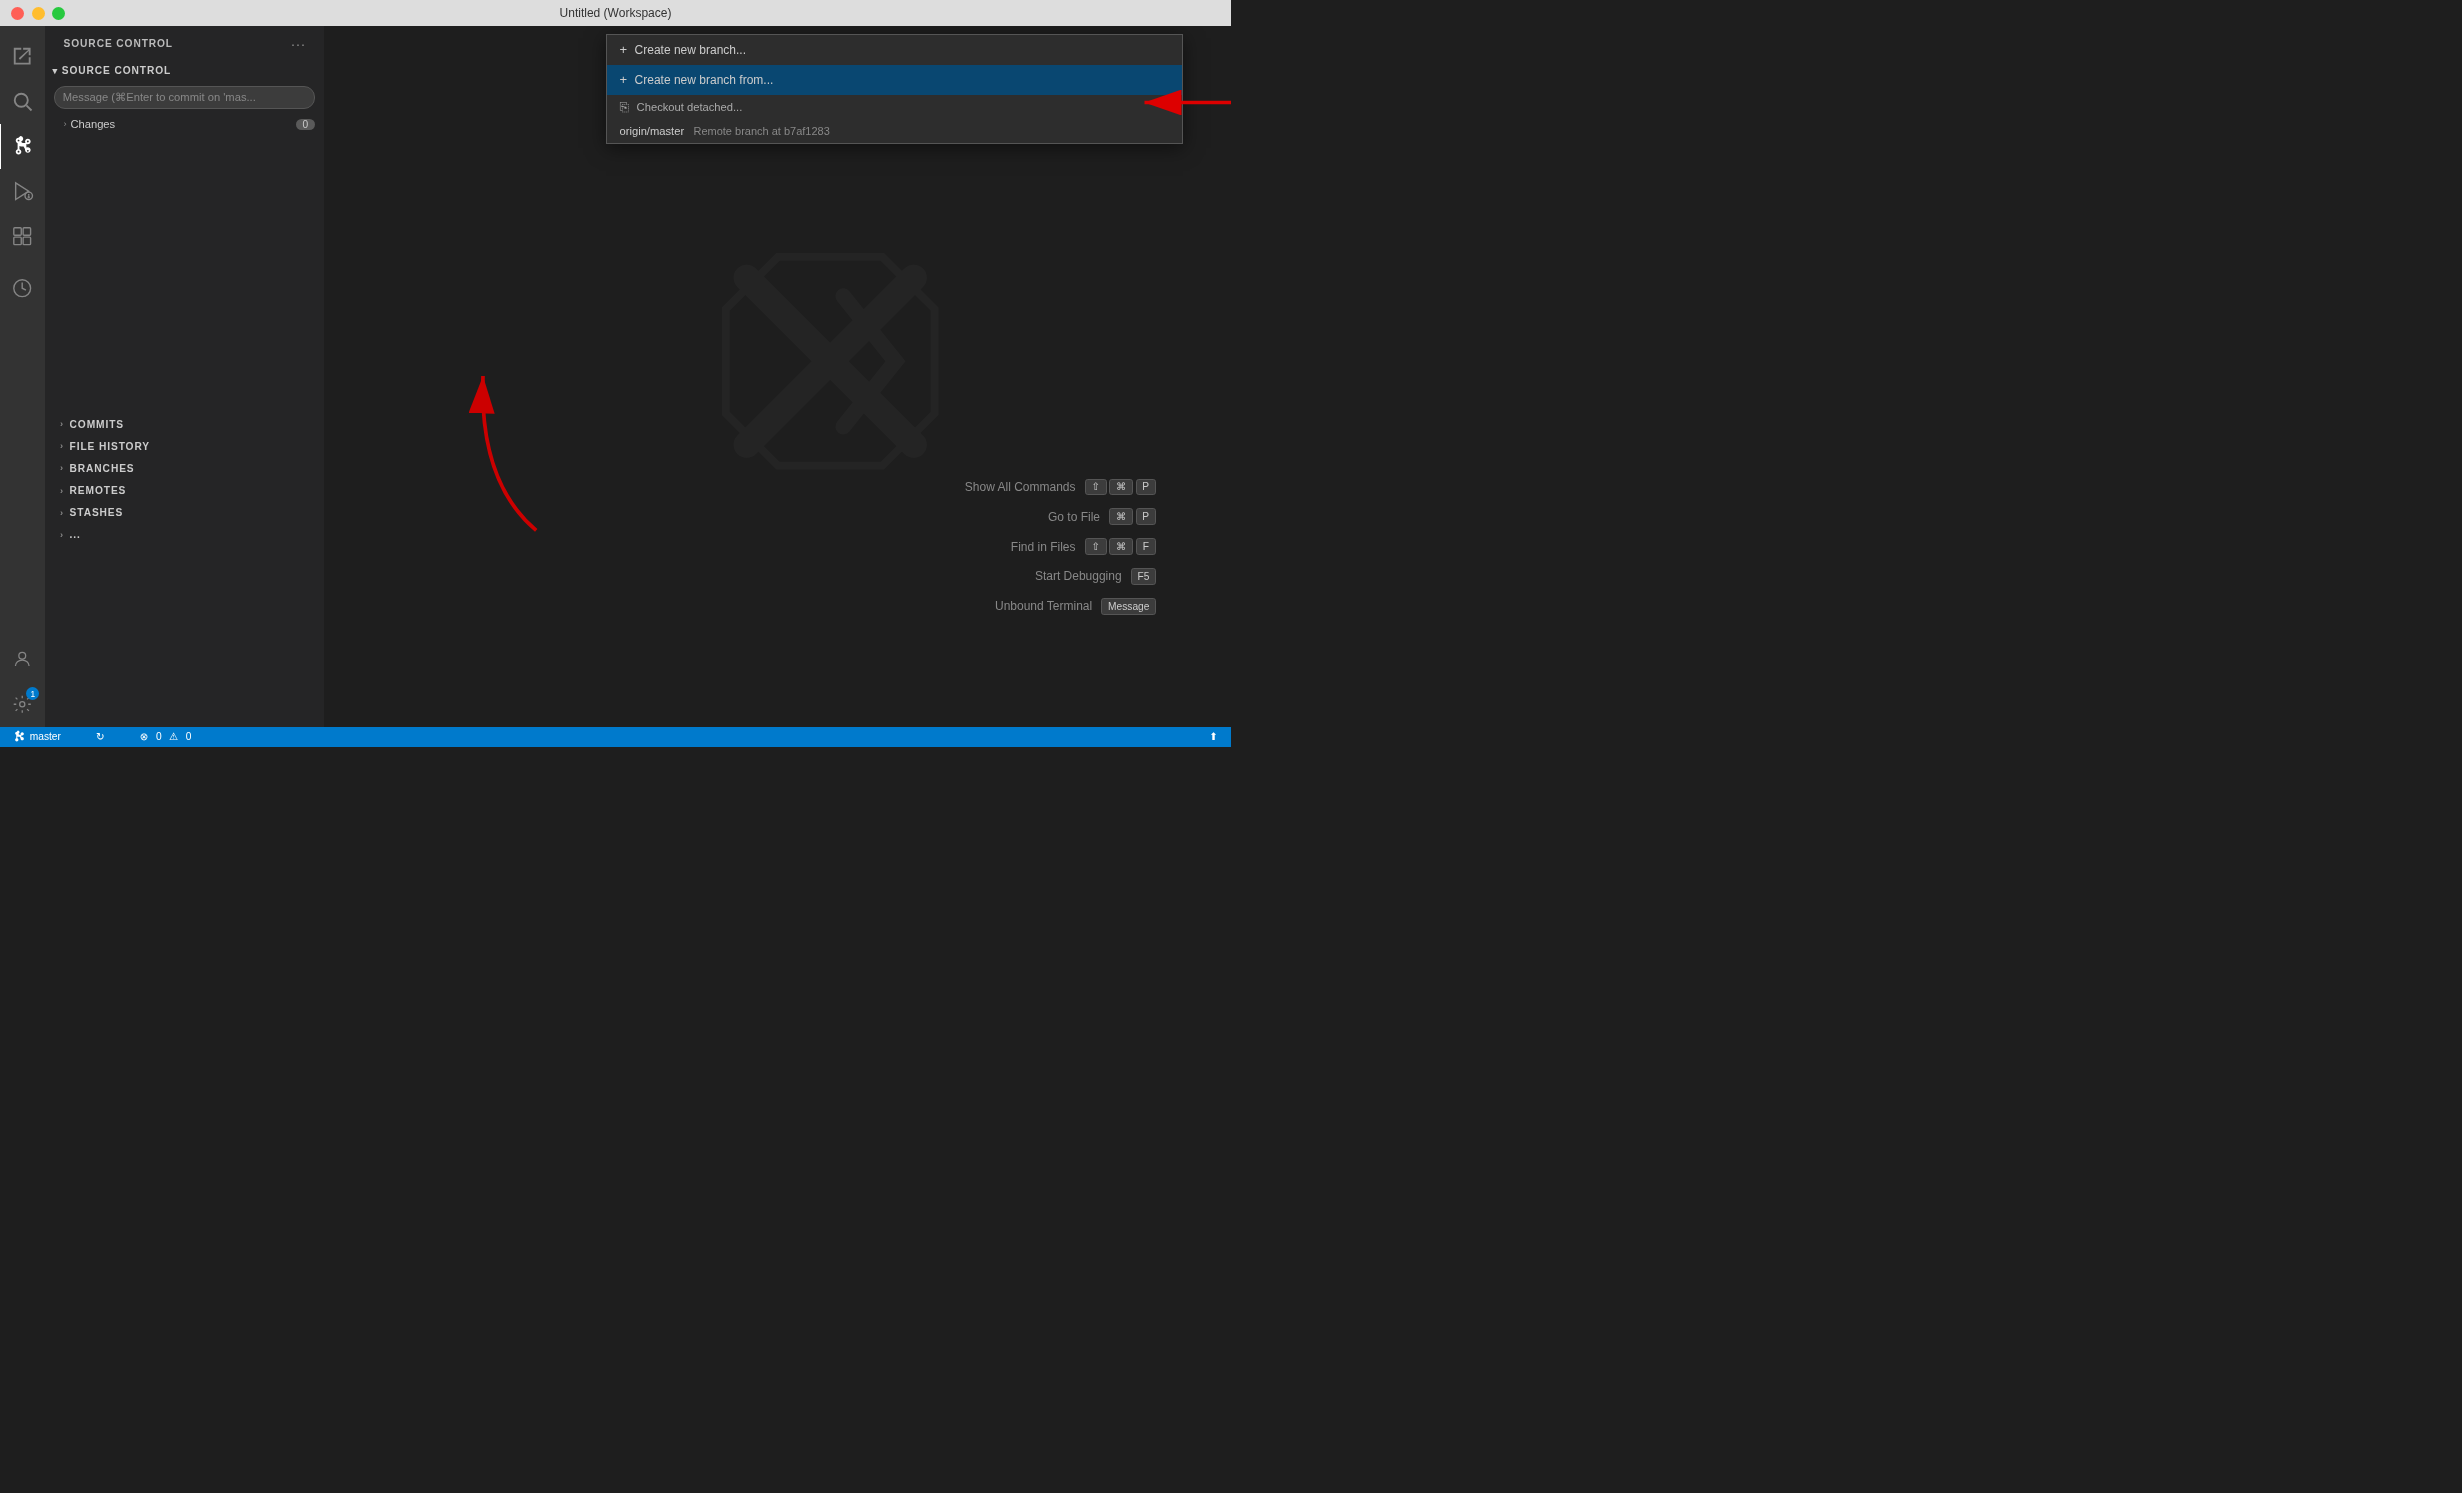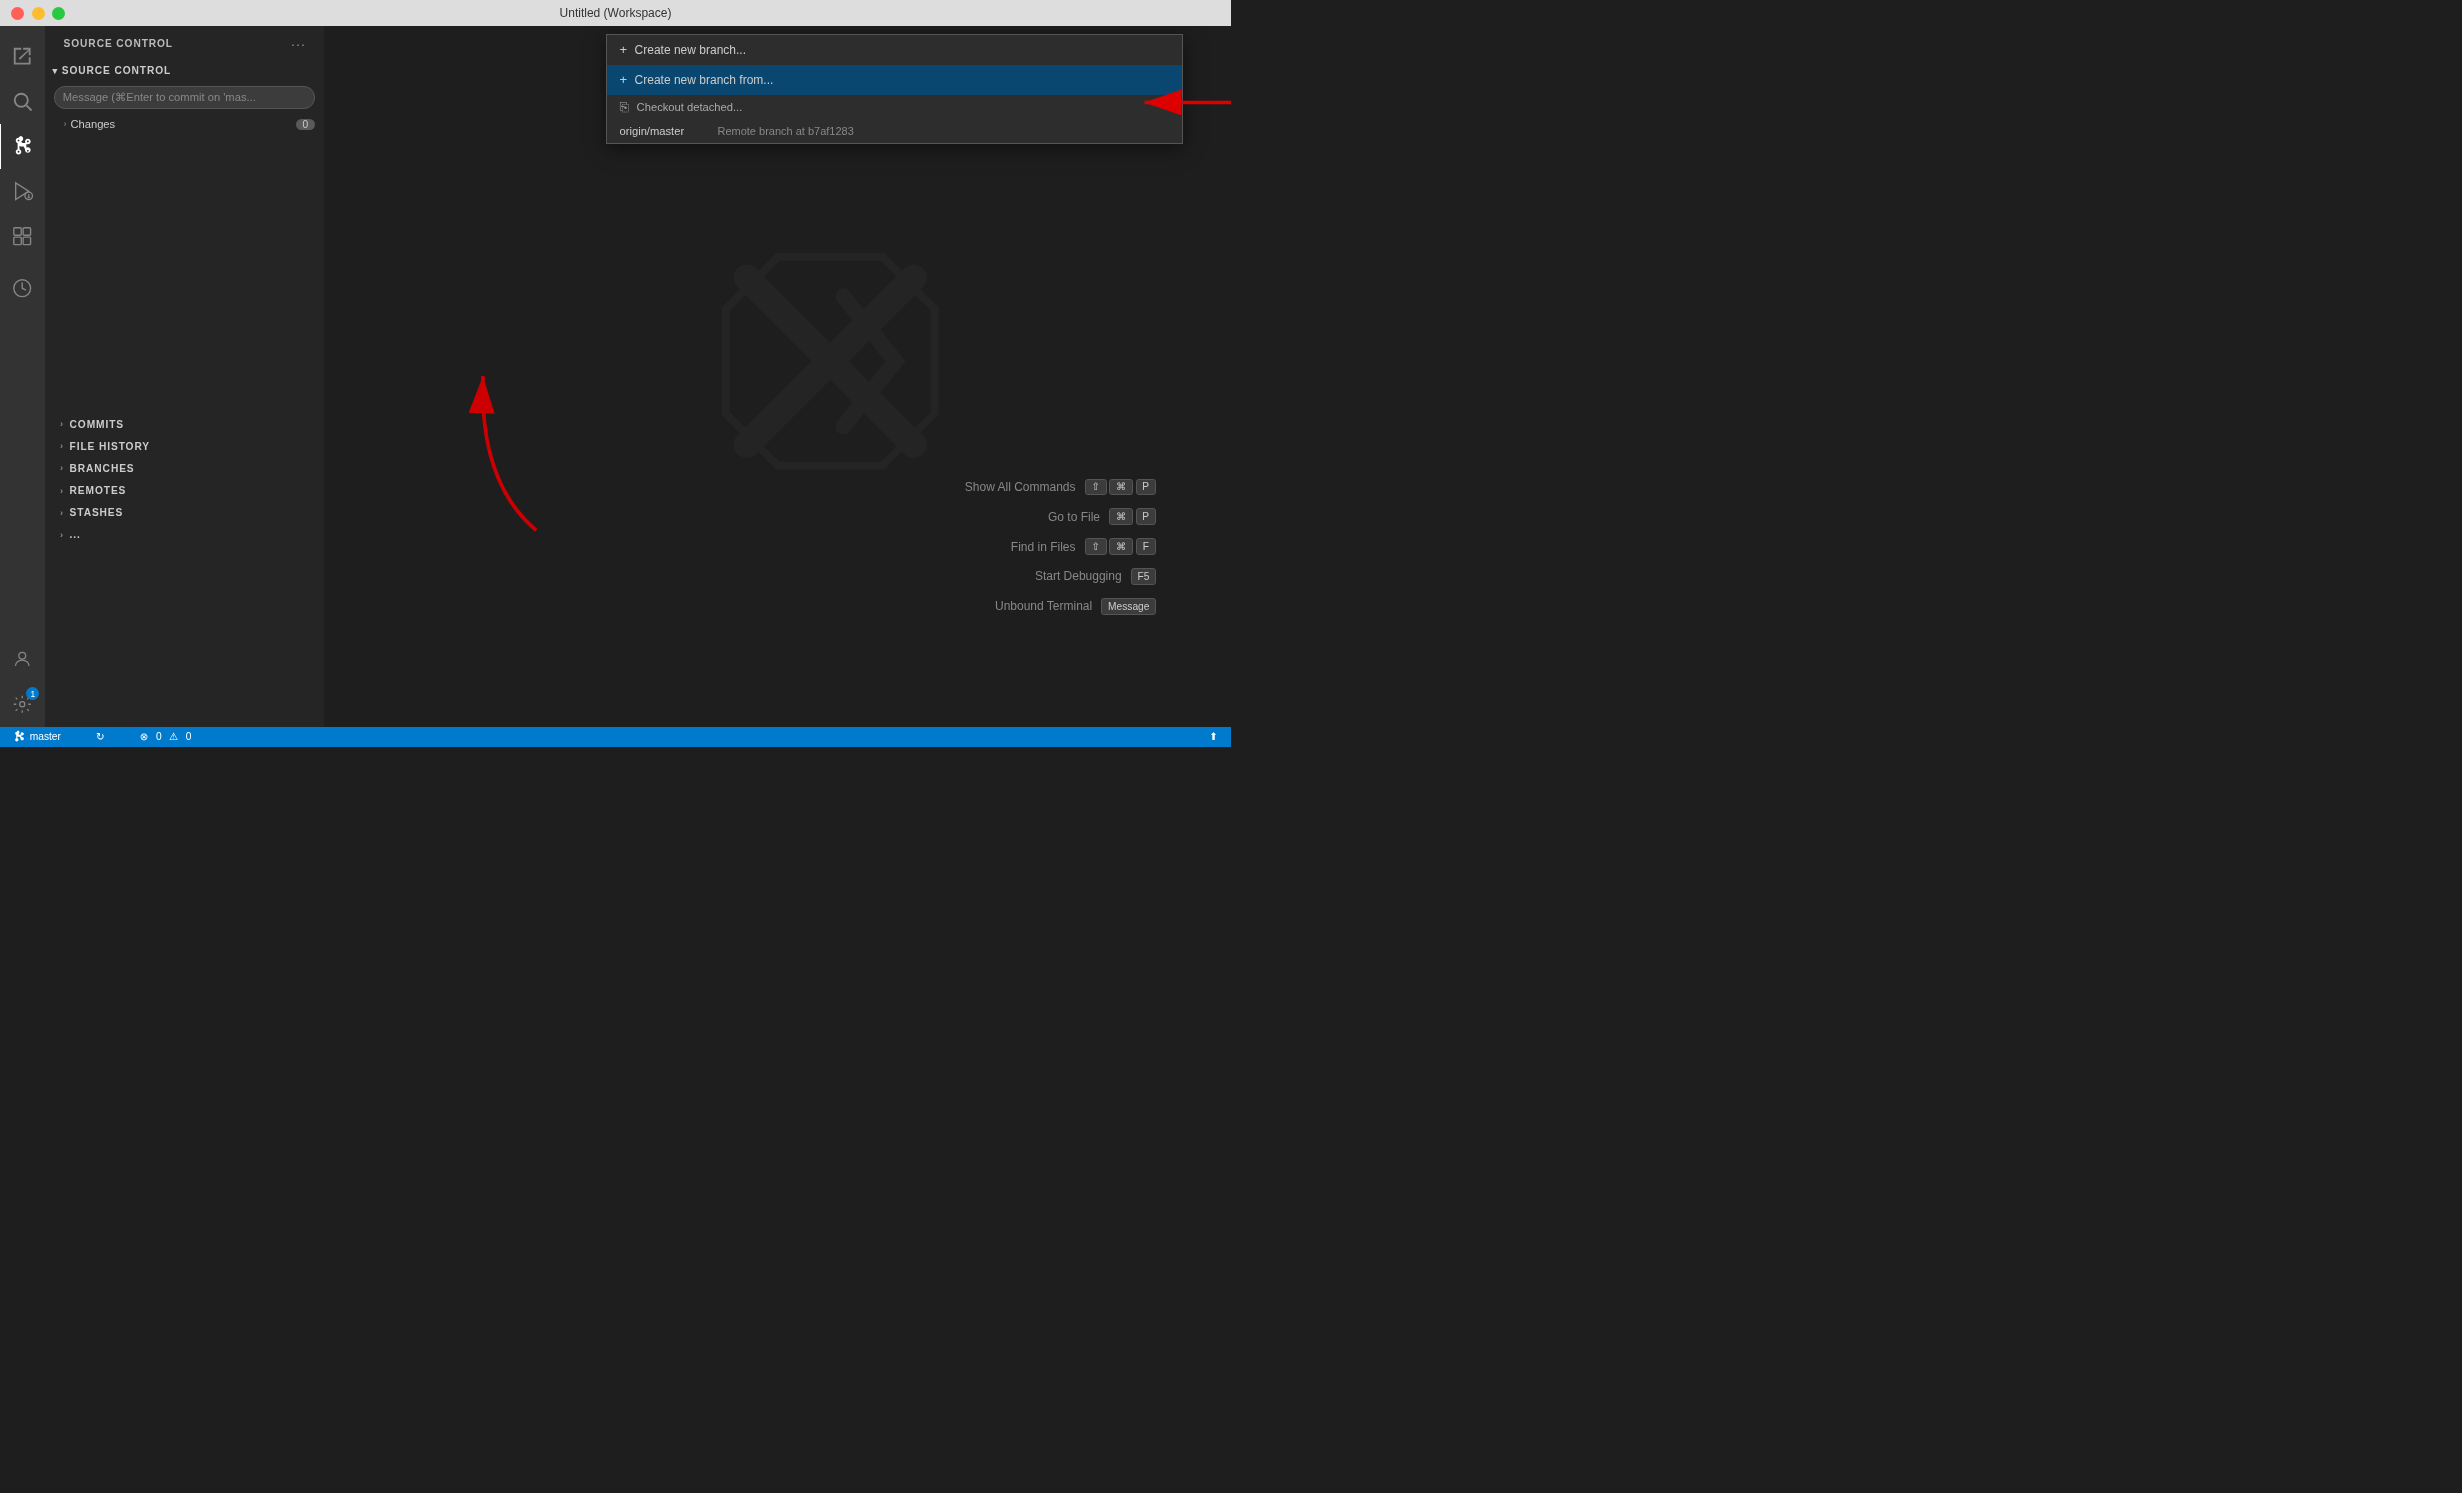--- a/index.html
+++ b/index.html
@@ -314,21 +314,20 @@
       cursor: pointer;
       display: flex;
       align-items: center;
       gap: 7.5px;
     }
     .dropdown-item-branch {
       display: flex;
       align-items: flex-start;
       padding: 5.6px 13px;
       cursor: pointer;
-      gap: 24px;
     }
     .branch-name {
       font-size: 11.2px;
       color: #cccccc;
       margin-right: 9.3px;
     }
     .branch-desc {
       font-size: 11px;
       color: #888;
     }

